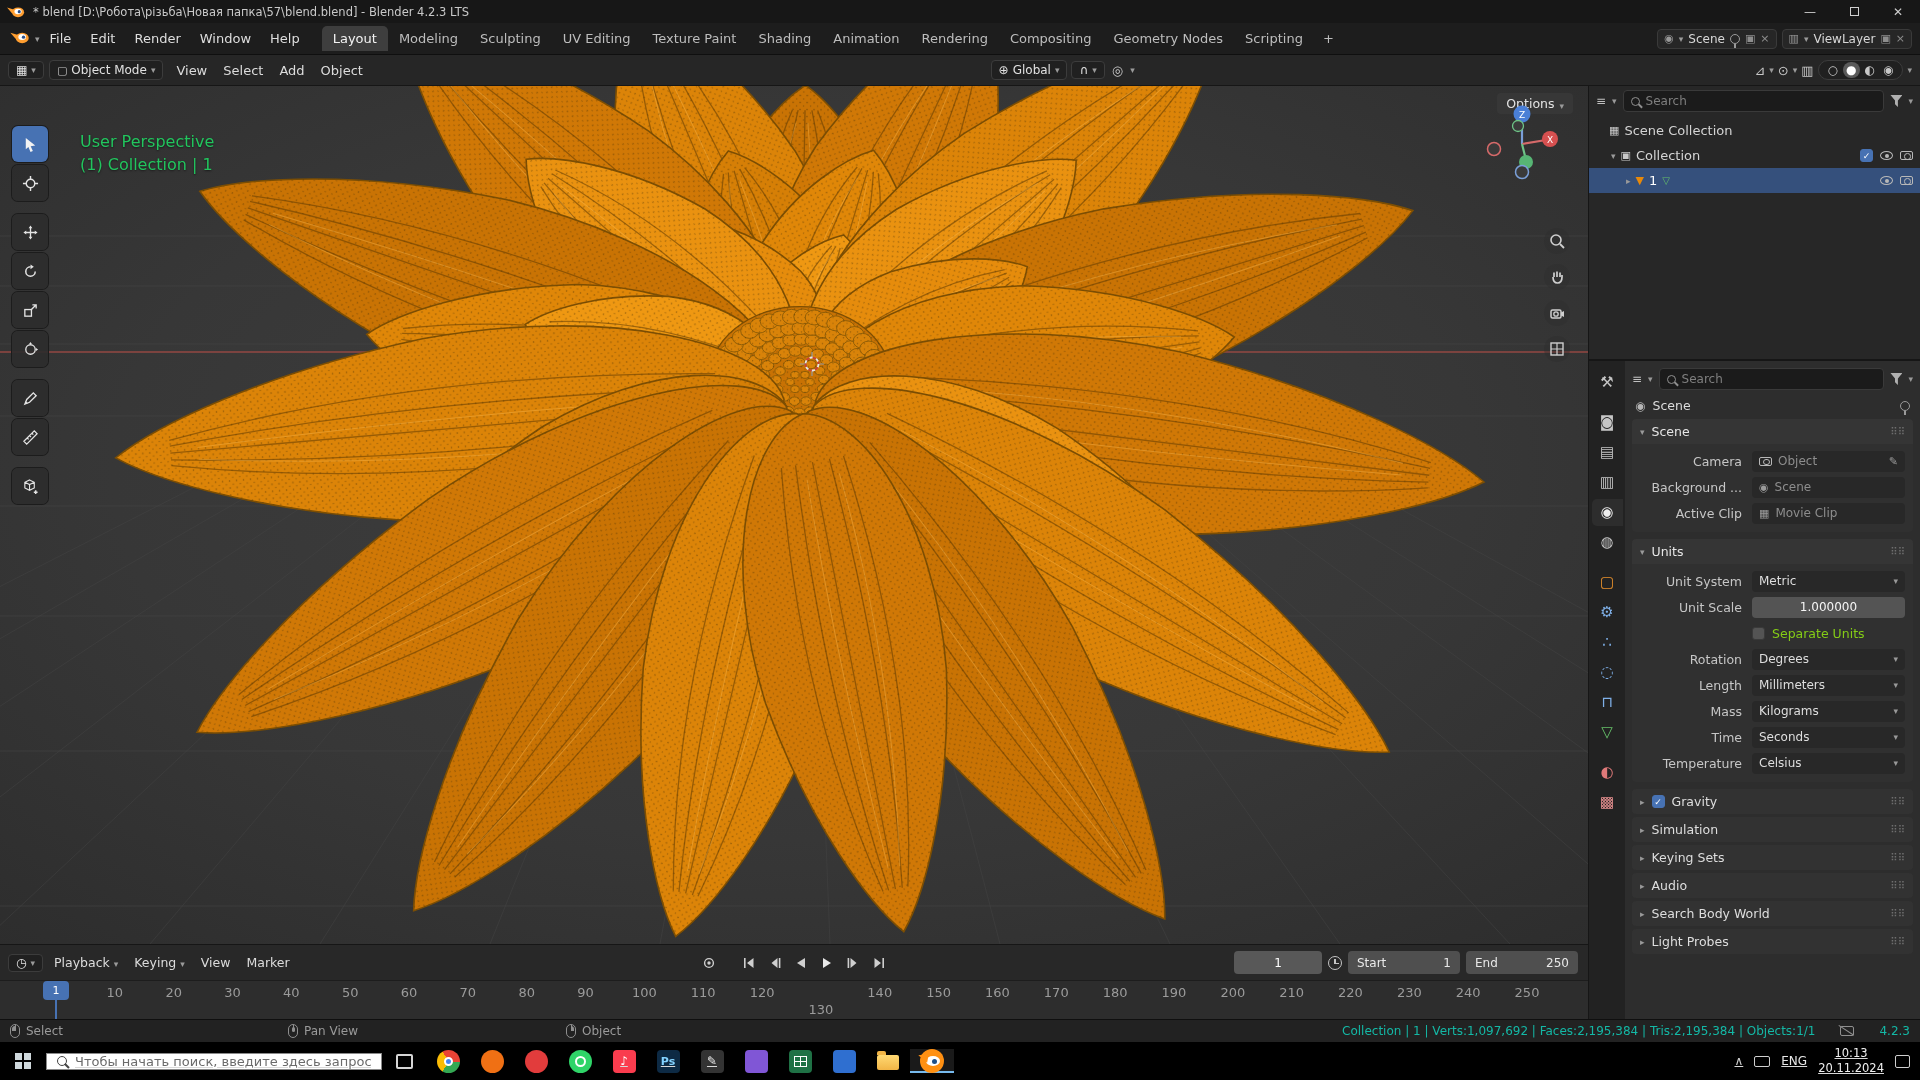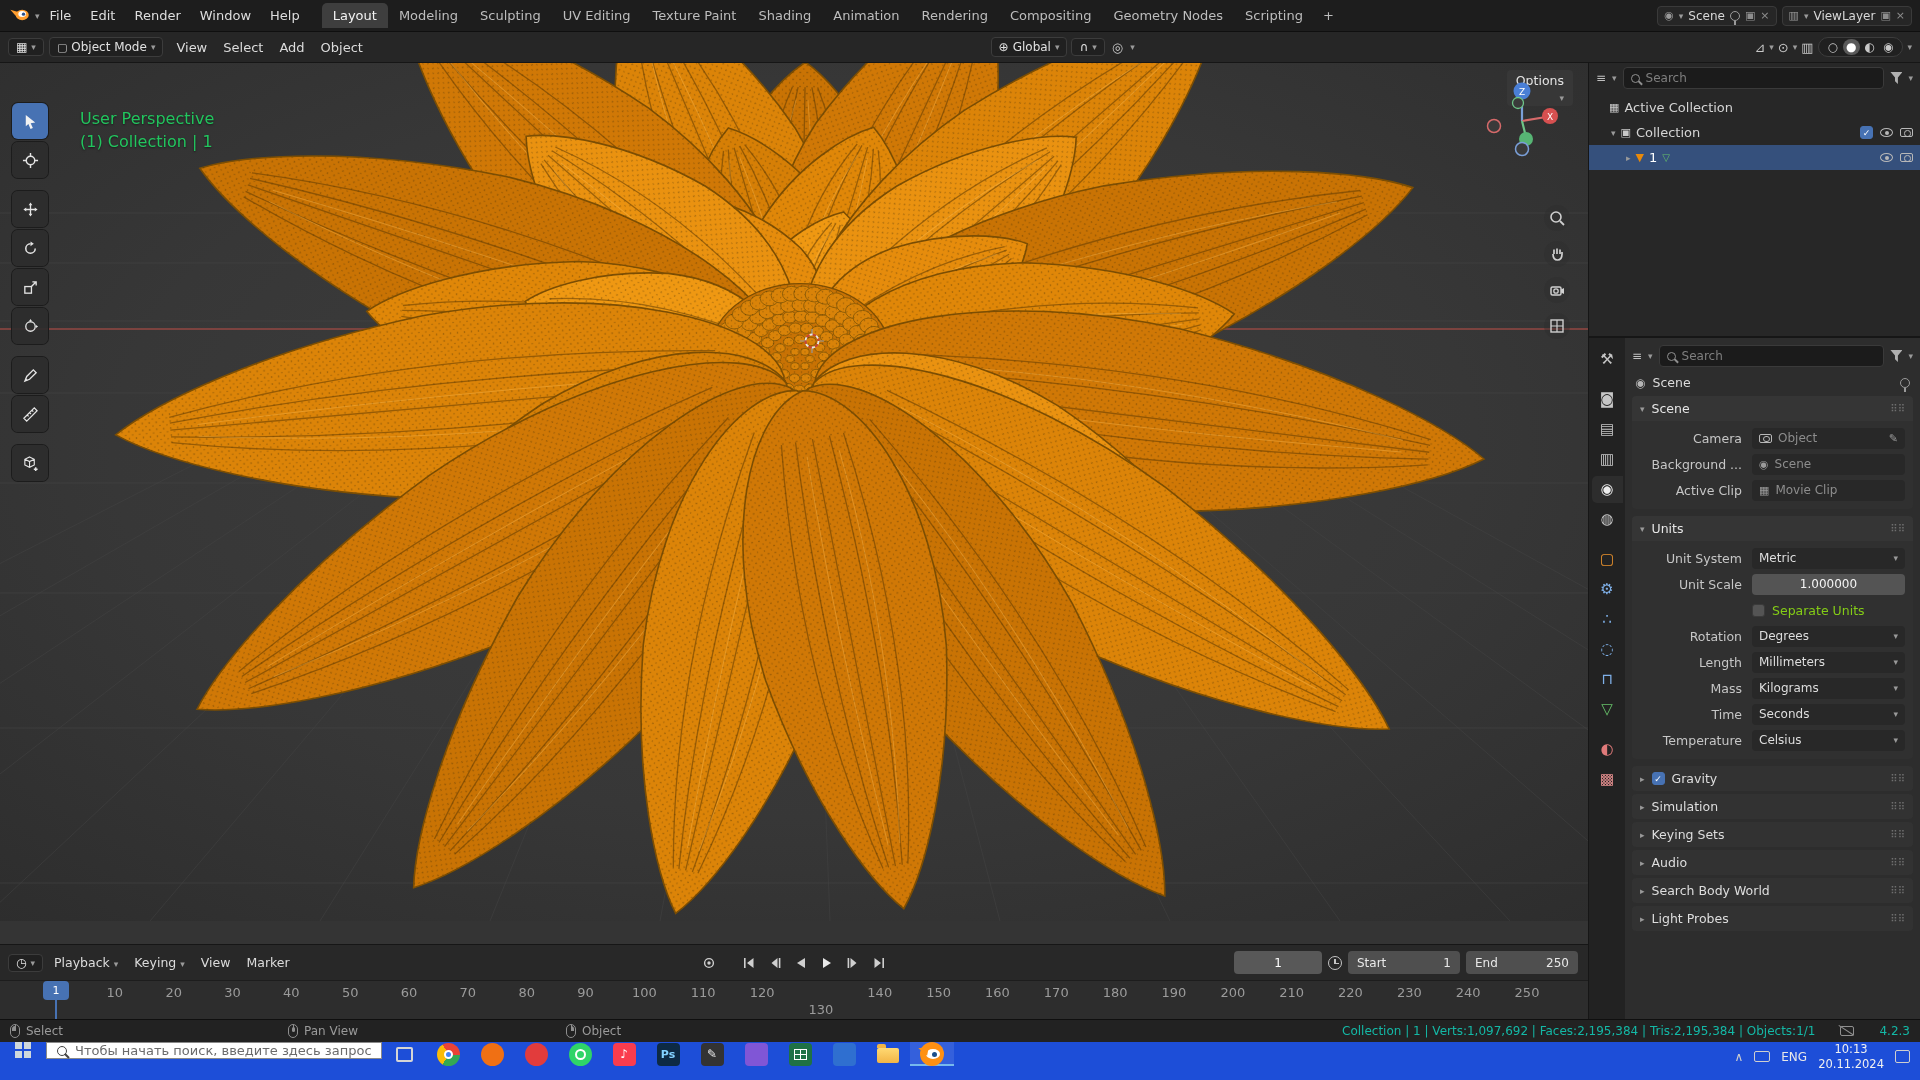--- a/index.html
+++ b/index.html
@@ -41,21 +41,21 @@
   .left-col { width:1588px; display:flex; flex-direction:column; min-width:0; }
   .viewport { position:relative; flex:1; overflow:hidden; background:#343434; }
   .viewport > svg.scene3d { position:absolute; inset:0; }
 
   
   .tool-col { position:absolute; left:12px; top:40px; display:flex; flex-direction:column; gap:3px; z-index:3; }
   .tool-btn { width:36px; height:36px; background:#2c2c2cE6; border-radius:6px; display:flex; align-items:center; justify-content:center; box-shadow:0 0 0 1px #1c1c1c; }
   .tool-btn.active { background:#4772b3; }
 
   .vp-label { position:absolute; left:80px; top:44px; z-index:3; color:#22c55e; font-size:16px; line-height:1.45; text-shadow:0 1px 2px #0008; }
-  .vp-options { position:absolute; right:15px; top:7px; z-index:3; display:flex; align-items:flex-end; gap:5px; background:#383838D9; border-radius:4px; padding:3px 9px; font-size:12.5px; color:#e3e3e3;flex-direction:column; }
+  .vp-options { position:absolute; right:15px; top:7px; z-index:3; display:flex; align-items:flex-end; gap:5px; background:#383838D9; border-radius:4px; padding:3px 9px; font-size:12.5px; color:#e3e3e3; }
   .nav-gizmo { position:absolute; right:23px; top:15px; z-index:3; }
   .side-icons { position:absolute; right:18px; top:142px; z-index:3; display:flex; flex-direction:column; gap:10px; }
   .side-btn { width:26px; height:26px; border-radius:13px; display:flex; align-items:center; justify-content:center; background:#2c2c2c66; }
 
   
   .timeline { height:75px; border-top:1px solid #161616; display:flex; flex-direction:column; flex-shrink:0; background:#2a2a2a; }
   .tl-header { height:36px; position:relative; display:flex; align-items:center; background:#282828; border-bottom:1px solid #1d1d1d; padding:0 8px; gap:3px; }
   .tl-transport { position:absolute; left:50%; transform:translateX(-50%); display:flex; align-items:center; gap:2px; }
   .tr-btn { width:24px; height:20px; display:flex; align-items:center; justify-content:center; border-radius:3px; }
   .tl-right { position:absolute; right:10px; display:flex; align-items:center; gap:6px; }
@@ -95,21 +95,21 @@
   .slider-field { height:21px; background:#545454; border-radius:4px; display:flex; align-items:center; justify-content:center; font-size:12px; color:#f4f4f4; }
   .muted { color:#8d8d8d; }
   .collapse-row { height:25px; display:flex; align-items:center; gap:7px; background:#323232; border-radius:4px; padding:0 8px; margin-bottom:3px; color:#dedede; }
 
   
   .statusbar { height:23px; background:#222222; border-top:1px solid #0f0f0f; display:flex; align-items:center; padding:0 10px; font-size:12px; color:#9a9a9a; flex-shrink:0; }
   .status-hint { display:flex; align-items:center; gap:6px; width:278px; }
   .status-right { margin-left:auto; display:flex; align-items:center; gap:25px; color:#14b8a6; white-space:nowrap; }
 
   
-  .taskbar { height:38px; background:#1d4ed8; display:flex; align-items:flex-start; flex-shrink:0; }
+  .taskbar { height:38px; background:#000000; display:flex; align-items:center; flex-shrink:0;text-decoration:underline; }
   .tb-start { width:46px; display:flex; align-items:center; justify-content:center; }
   .i-win { display:grid; grid-template-columns:7px 7px; grid-template-rows:7px 7px; gap:1.5px; }
   .i-win span { background:#cfd8dc; }
   .tb-search { width:336px; background:#ffffff; border:1px solid #8a8a8a; display:flex; align-items:center; gap:8px; padding:0 10px; }
   .tb-search input { flex:1; border:none; outline:none; background:transparent; font:inherit; font-size:13px; color:#3c3c3c; min-width:0; }
   .tb-search input::placeholder { color:#6b6b6b; }
   .i-mag-dark { width:10px; height:10px; border:1.6px solid #444; border-radius:50%; position:relative; flex-shrink:0; }
   .i-mag-dark::after { content:""; position:absolute; right:-4px; bottom:-2px; width:6px; height:1.6px; background:#444; transform:rotate(45deg); }
   .tb-apps { display:flex; }
   .tb-app { width:44px; display:flex; align-items:center; justify-content:center; }
@@ -154,20 +154,36 @@
   .i-mouse.left::after { content:""; position:absolute; left:1px; top:1px; width:3.5px; height:5px; background:#8f8f8f; border-radius:3px 0 0 0; }
   .i-mouse.right::after { content:""; position:absolute; right:1px; top:1px; width:3.5px; height:5px; background:#8f8f8f; border-radius:0 3px 0 0; }
   .i-mon { width:14px; height:10px; border:1.2px solid #8f8f8f; border-radius:2px; position:relative; display:inline-block; }
   .i-mon::after { content:""; position:absolute; left:-2px; top:-2px; width:18px; height:1.2px; background:#8f8f8f; transform:rotate(33deg); transform-origin:left top; }
 </style>
 </head>
 <body>
 
 <div class="screen">
 
+  <div class="titlebar">
+    <span class="logo">
+      <svg width="18" height="13" viewBox="0 0 22 16">
+          <path d="M0,3 L10,6 L6,10 Z" fill="#ff9e30"></path>
+          <ellipse cx="13.5" cy="9" rx="7.5" ry="6" fill="#ff9e30"></ellipse>
+          <ellipse cx="13.5" cy="8" rx="4.4" ry="3.3" fill="#fff"></ellipse>
+          <circle cx="15" cy="8.2" r="1.9" fill="#2a4f8a"></circle>
+        </svg>
+    </span>
+    <span class="tb-title">* blend [D:\Робота\різьба\Новая папка\57\blend.blend] - Blender 4.2.3 LTS</span>
+    <div class="win-btn">—</div>
+    <div class="win-btn">
+        <span class="i-maxbox"></span>
+      </div>
+    <div class="win-btn close">✕</div>
+  </div>
 
   <div class="menubar">
     <span class="logo" style="margin:0 4px 0 2px">
       <svg width="20" height="14" viewBox="0 0 22 16">
           <path d="M0,3 L10,6 L6,10 Z" fill="#ff9e30"></path>
           <ellipse cx="13.5" cy="9" rx="7.5" ry="6" fill="#ff9e30"></ellipse>
           <ellipse cx="13.5" cy="8" rx="4.4" ry="3.3" fill="#fff"></ellipse>
           <circle cx="15" cy="8.2" r="1.9" fill="#2a4f8a"></circle>
         </svg>
     </span>
@@ -1150,21 +1166,21 @@
             <span class="i-mag"></span>
             <input placeholder="Search" style="">
           </div>
           <span class="i-funnel"></span>
           <span class="caret">▾</span>
         </div>
         <div class="ol-rows" id="outliner-rows">
             <div class="ol-row" style="padding-left: 7px;">
               <span style="width: 8px;"></span>
               <span class="glyph" style="color: rgb(201, 201, 201); font-size: 11px;">▦</span>
-              <span>Active Collection</span>
+              <span>Scene Collection</span>
               <span class="ol-right"></span>
             </div>
             <div class="ol-row" style="padding-left: 22px;">
               <span class="caret">▾</span>
               <span class="glyph" style="color: rgb(201, 201, 201); font-size: 11px;">▣</span>
               <span>Collection</span>
               <span class="ol-right">
                 <span class="cbx checked">✓</span>
                 <span class="i-eye"></span>
                 <span class="i-cam"></span>

